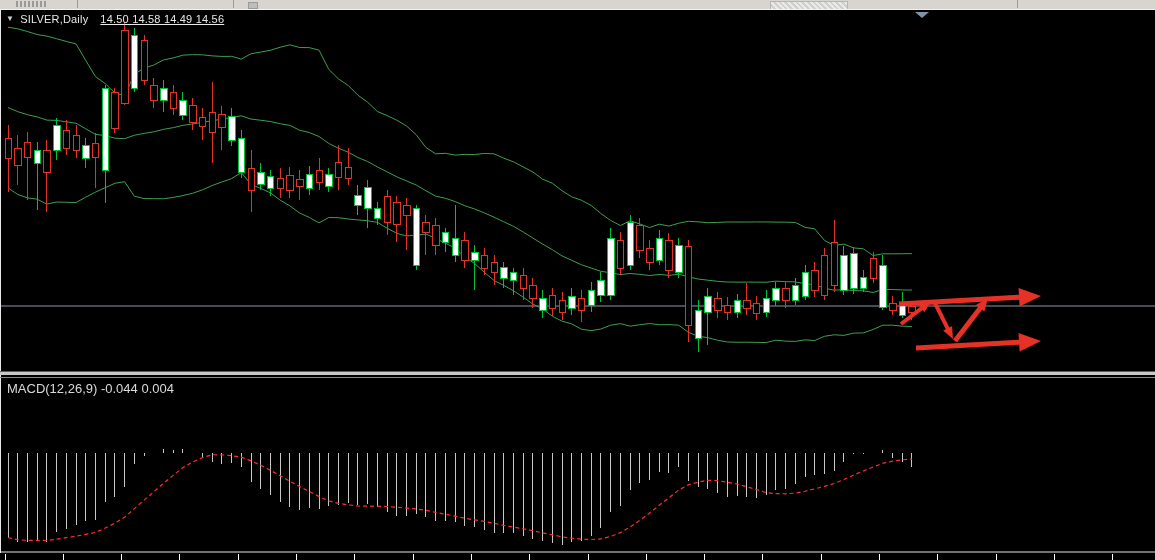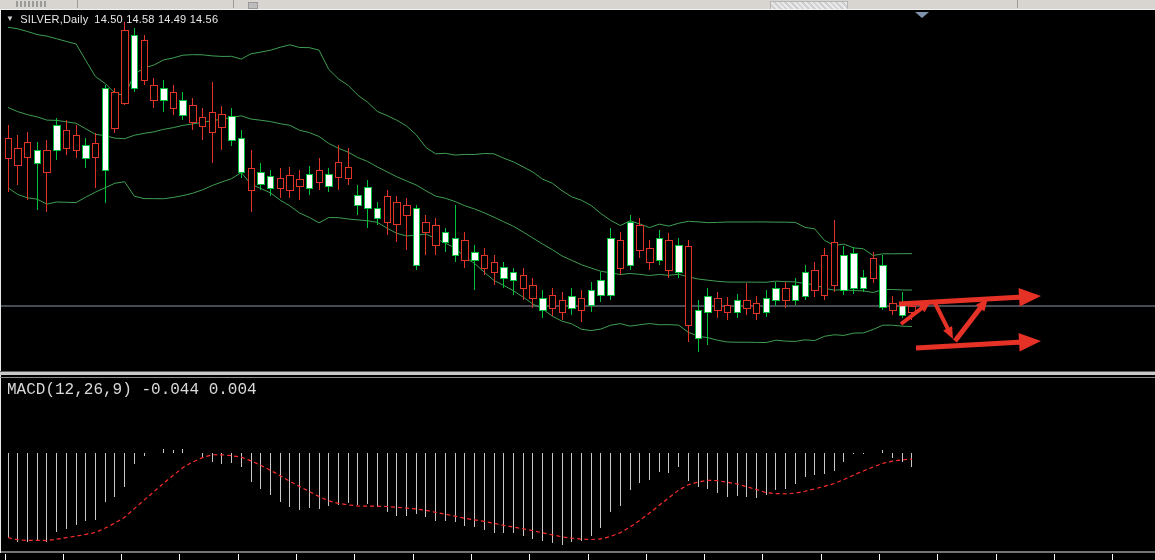--- a/index.html
+++ b/index.html
@@ -15,22 +15,22 @@
   .tb-chip{position:absolute;left:248px;top:2px;width:8px;height:5px;background:#bdbdbd;border:1px solid #9a9a9a;}
   .tb-hatch{position:absolute;left:770px;top:1px;width:76px;height:7px;border:1px solid #b5b5b5;
             background:repeating-linear-gradient(45deg,#e9e9e9 0 2px,#cfcfcf 2px 4px);}
   
   .chart-wrap{position:absolute;left:0;top:10px;width:1155px;height:550px;background:#000;}
   .chart-wrap svg{position:absolute;left:0;top:0;}
   .left-border{position:absolute;left:0;top:0;width:1px;height:543px;background:#e8e8e8;}
   .symbol-label{position:absolute;left:6px;top:3px;color:#e8e8e8;font-size:11px;letter-spacing:.2px;
                 display:flex;align-items:center;gap:6px;white-space:nowrap;}
   .symbol-label .tri{font-size:8px;color:#d0d0d0;line-height:1;}
-  .ohlc{margin-left:0;}
-  .macd-label{position:absolute;left:7px;top:371px;color:#d9d9d9;font-size:16px;white-space:nowrap;font-family:Liberation Mono, monospace;}
+  .ohlc{margin-left:6px;text-decoration:underline;}
+  .macd-label{position:absolute;left:7px;top:371px;color:#d9d9d9;font-size:13px;white-space:nowrap;}
   .splitter{position:absolute;left:0;top:361px;width:1155px;height:3px;background:#c9c9c9;
             border-top:1px solid #5c5c5c;cursor:row-resize;}
   .panel-topline{position:absolute;left:0;top:367px;width:1155px;height:1px;background:#8a8a8a;}
 </style>
 </head>
 <body>
 
 <div class="screen">
 
   <div class="toolbar">

